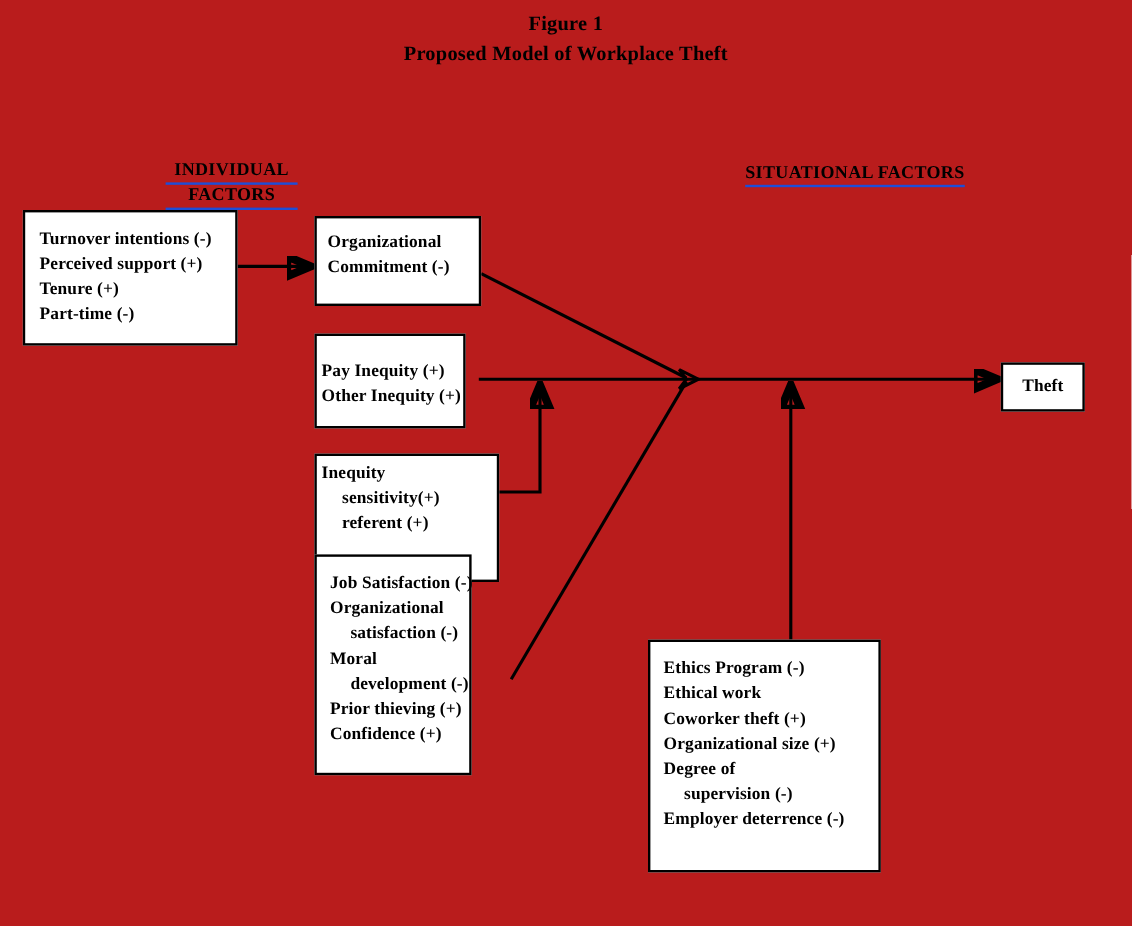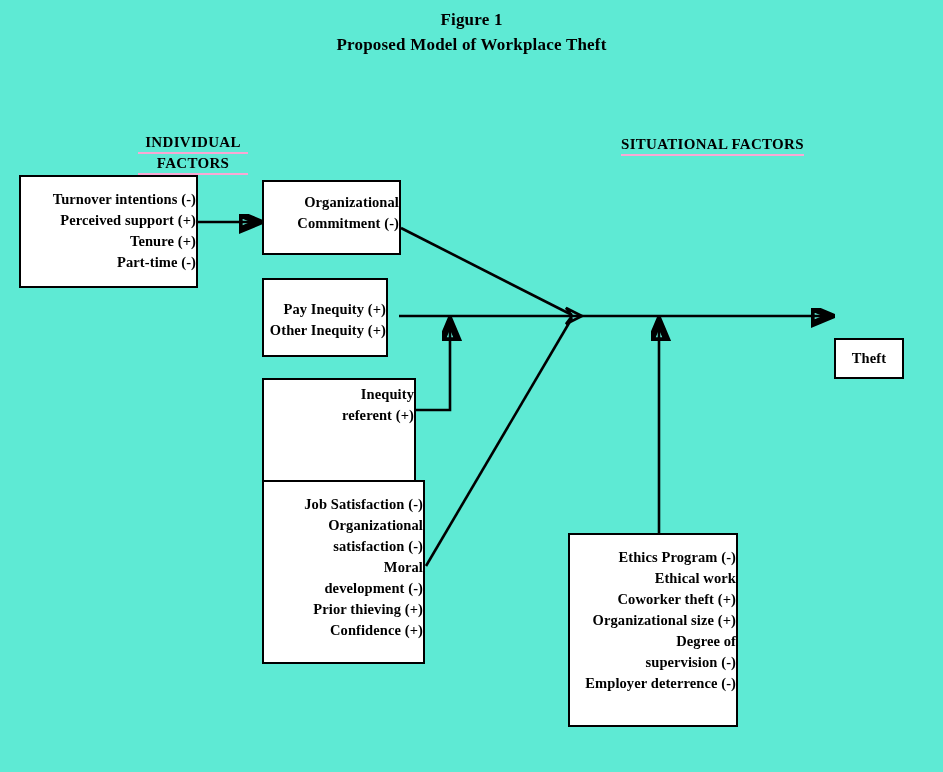--- a/index.html
+++ b/index.html
@@ -9,21 +9,21 @@
     background: #ffffff;
   }
   body {
     font-family: "Liberation Serif", "DejaVu Serif", serif;
     color: #000000;
   }
   #figure-root {
     position: relative;
     width: 943px;
     height: 772px;
-    background: #5eead4;
+    background: #b91c1c;
     overflow: hidden;
   }
   
   .fig-title {
     position: absolute;
     left: 0;
     width: 943px;
     text-align: center;
     font-weight: bold;
     font-size: 17px;
@@ -35,21 +35,21 @@
   
   .section-heading {
     position: absolute;
     font-weight: bold;
     font-size: 15px;
     line-height: 19px;
     letter-spacing: 0.3px;
   }
   .section-heading span {
     display: inline-block;
-    border-bottom: 2px solid #f9a8d4;
+    border-bottom: 2px solid #1d4ed8;
     padding-bottom: 0px;
   }
   #heading-individual {
     left: 138px;
     top: 133px;
     text-align: center;
     width: 110px;
   }
   #heading-individual .hl {
     display: block;
@@ -70,55 +70,53 @@
     font-weight: bold;
     letter-spacing: 0.1px;
   }
   .node-box .lines {
     padding: 0;
     margin: 0;
   }
   .node-box .ln {
     display: block;
     white-space: pre;
-    text-align: right;
   }
   .indent { padding-left: 17px; }
 
   #box-individual-drivers {
     left: 19px; top: 175px; width: 179px; height: 113px;
     padding: 12px 0 0 12px;
   }
   #box-org-commitment {
     left: 262px; top: 180px; width: 139px; height: 75px;
     padding: 10px 0 0 9px;
   }
   #box-inequity {
     left: 262px; top: 278px; width: 126px; height: 79px;
     padding: 19px 0 0 4px;
   }
   #box-inequity-sensitivity {
     left: 262px; top: 378px; width: 154px; height: 107px;
     padding: 4px 0 0 4px;
   }
   #box-job-satisfaction {
-    left: 262px; top: 480px; width: 163px; height: 184px;
+    left: 262px; top: 462px; width: 131px; height: 184px;
     padding: 12px 0 0 11px;
   }
   #box-situational-factors {
-    left: 568px; top: 533px; width: 170px; height: 194px;
+    left: 540px; top: 533px; width: 194px; height: 194px;
     padding: 12px 0 0 11px;
   }
   #box-theft {
     left: 834px; top: 302px; width: 70px; height: 41px;
     padding: 0;
     display: flex;
     align-items: center;
     justify-content: center;
-    margin-top: 36px;
   }
   #box-theft .ln { text-align: center; }
 
   
   #connectors {
     position: absolute;
     left: 0; top: 0;
     width: 943px;
     height: 772px;
     pointer-events: none;
@@ -186,20 +184,21 @@
   <div class="node-box" id="box-inequity">
     <div class="lines">
       <span class="ln">Pay Inequity (+)</span>
       <span class="ln">Other Inequity (+)</span>
     </div>
   </div>
 
   <div class="node-box" id="box-inequity-sensitivity">
     <div class="lines">
       <span class="ln">Inequity</span>
+      <span class="ln indent">sensitivity(+)</span>
       <span class="ln indent">referent (+)</span>
     </div>
   </div>
 
   <div class="node-box" id="box-job-satisfaction">
     <div class="lines">
       <span class="ln">Job Satisfaction (-)</span>
       <span class="ln">Organizational</span>
       <span class="ln indent">satisfaction (-)</span>
       <span class="ln">Moral</span>

